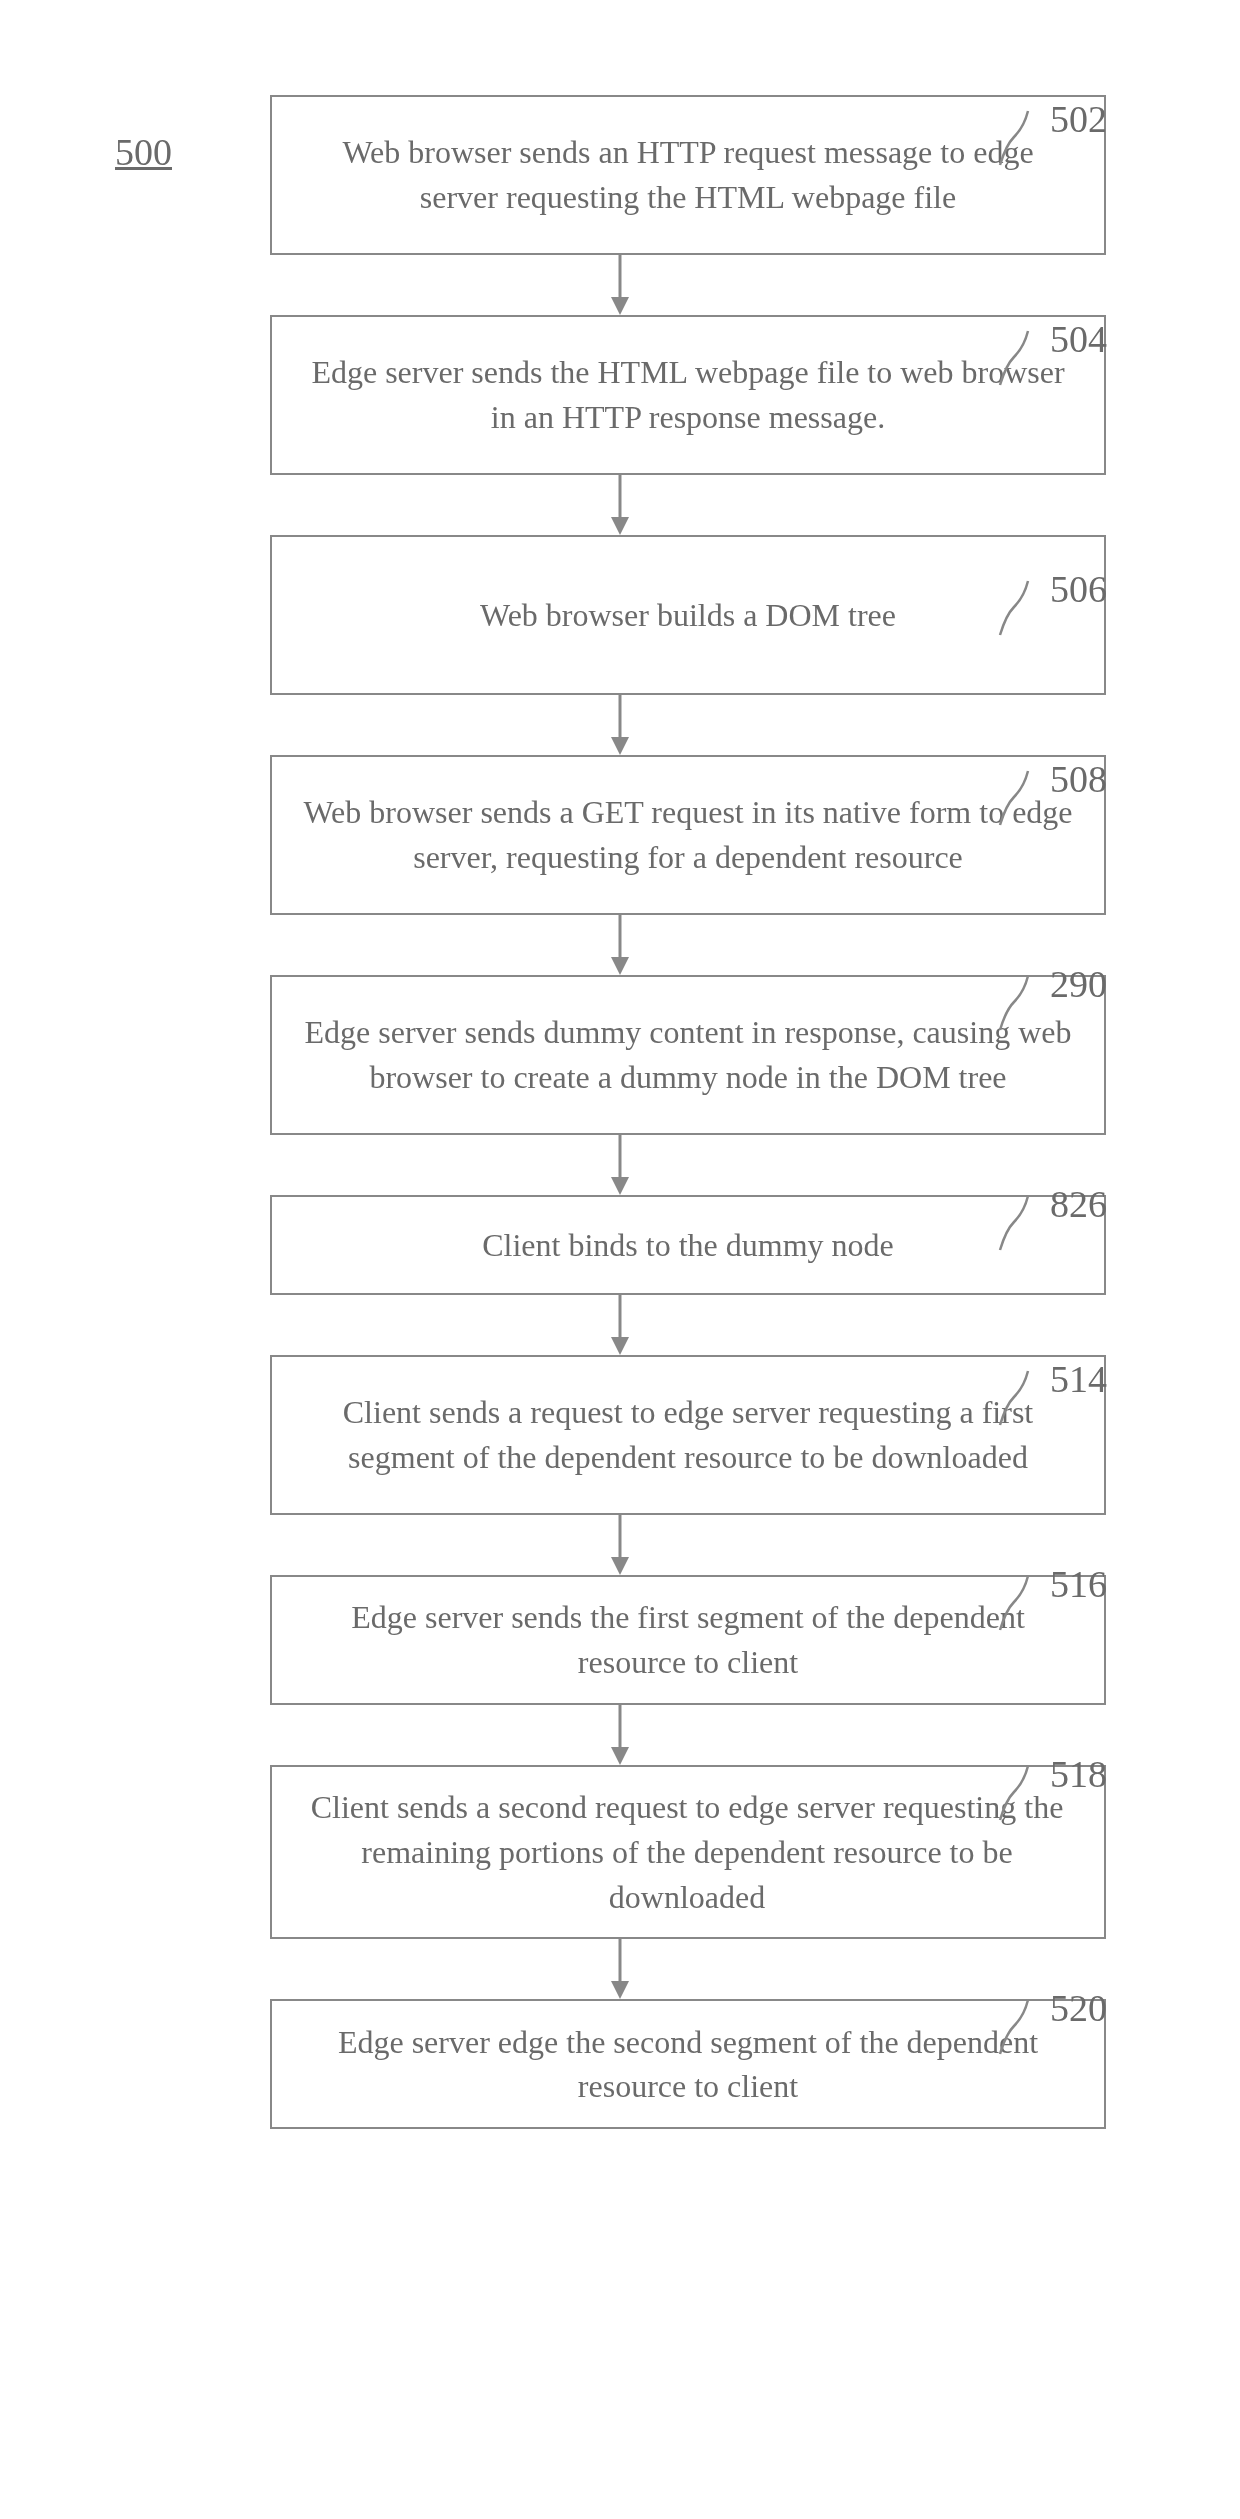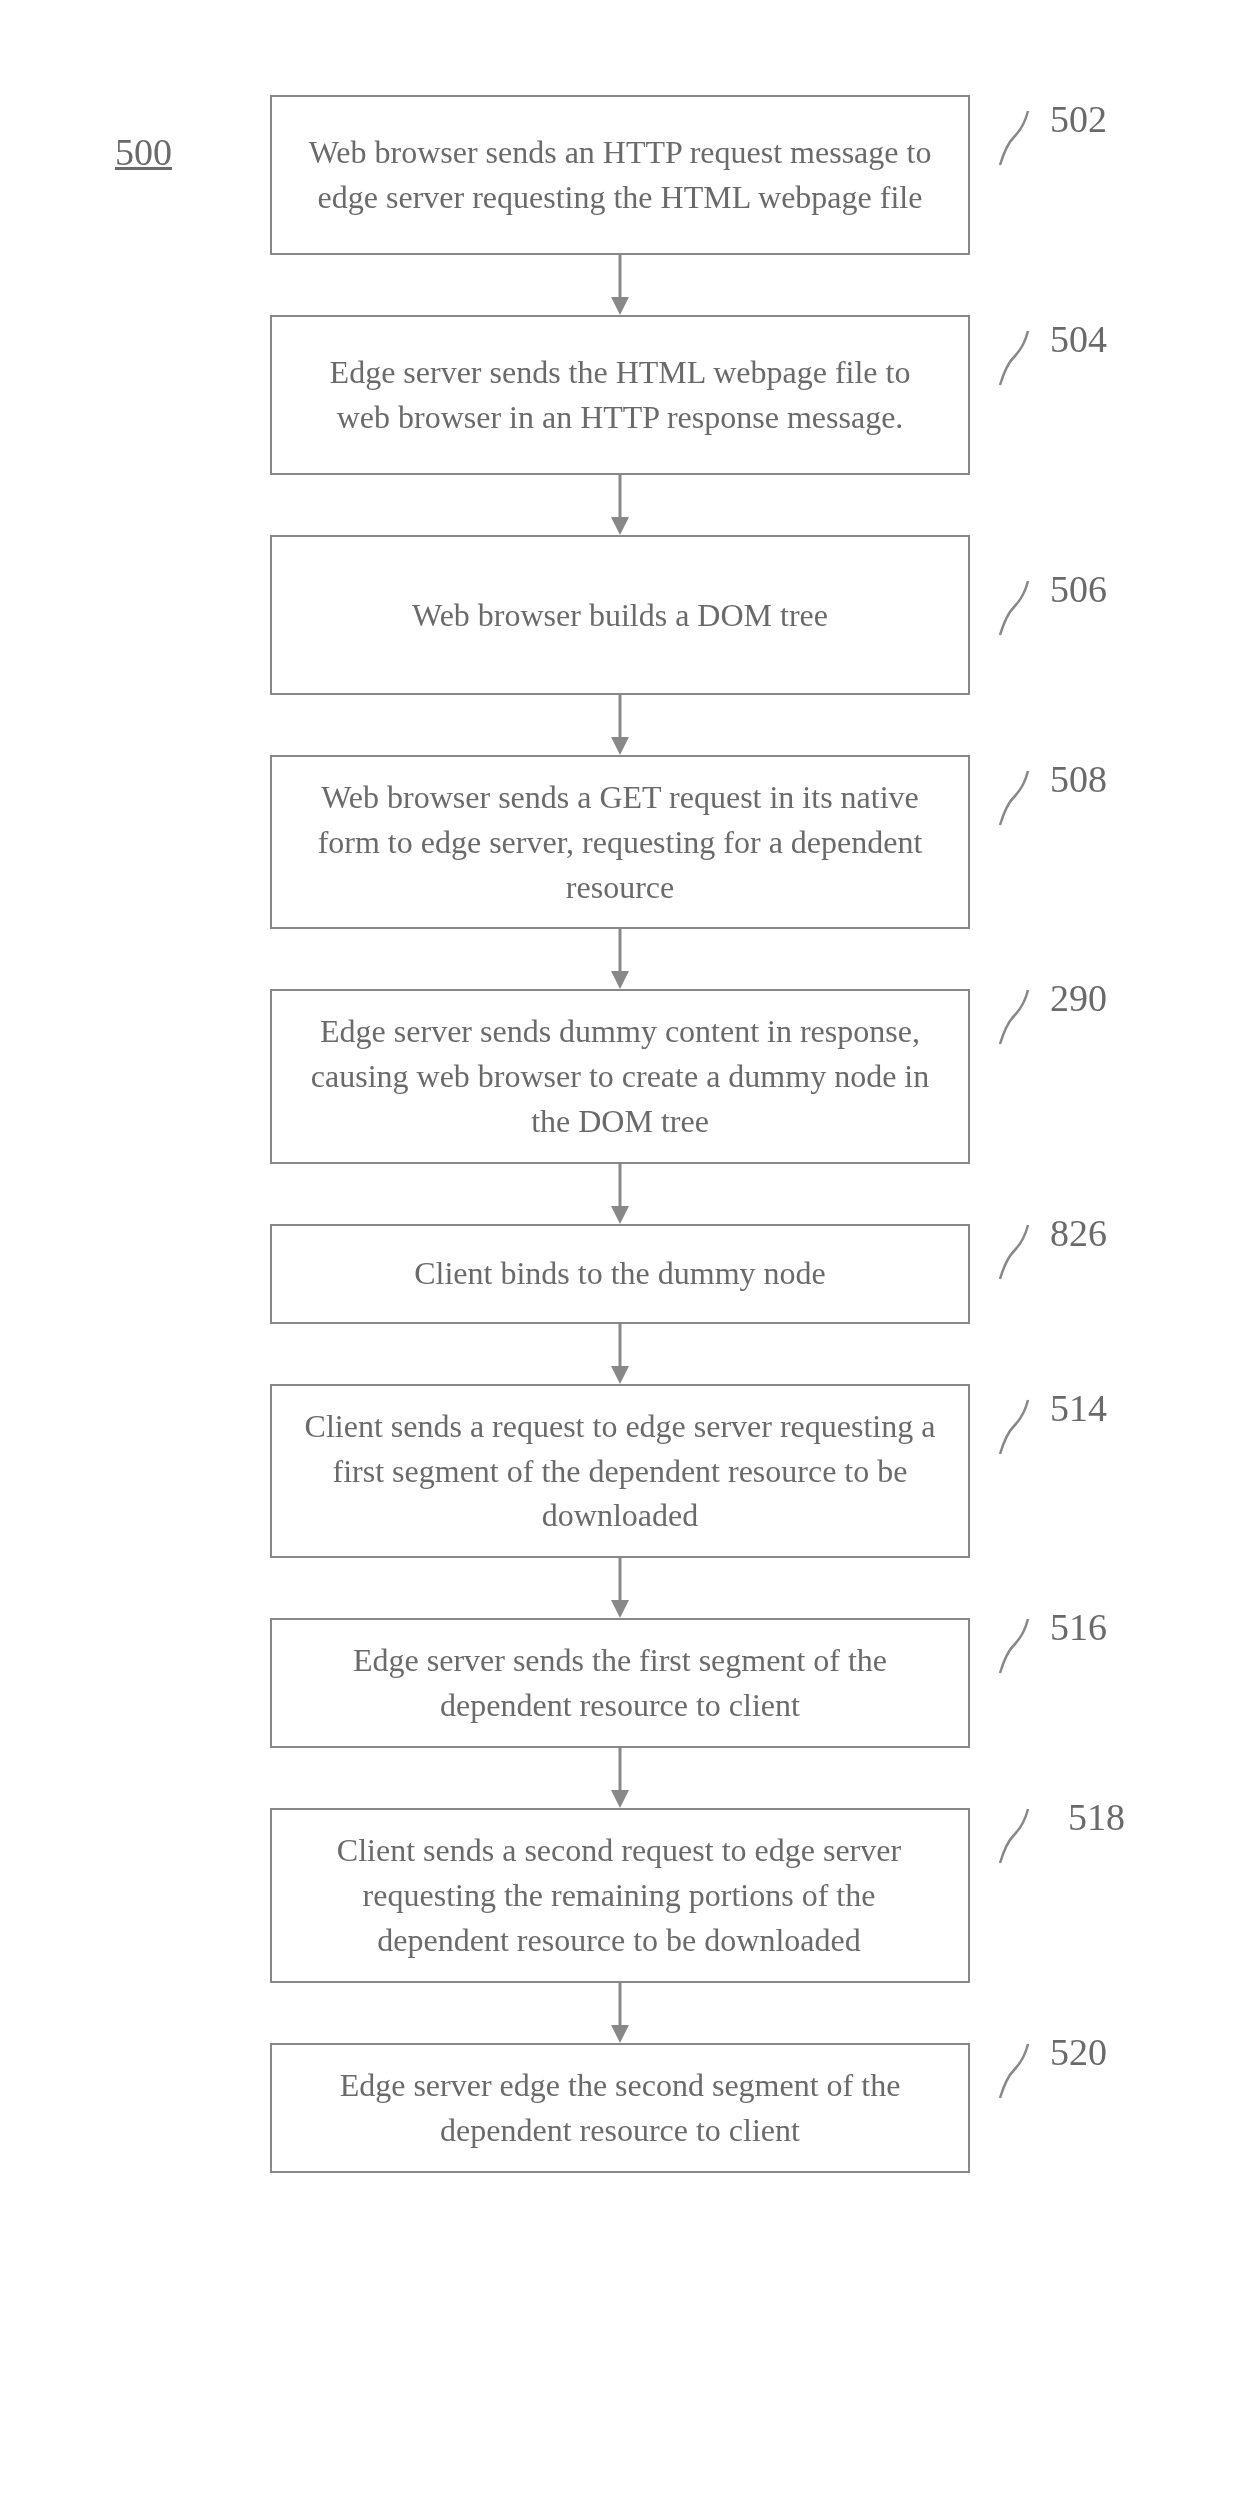--- a/index.html
+++ b/index.html
@@ -25,21 +25,21 @@
     left: 270px;
     top: 95px;
     width: 700px;
   }
   .step {
     position: relative;
     margin-bottom: 0;
   }
   .box {
     border: 2px solid #888;
-    width: 700px;
+    width: 836px;
     display: flex;
     align-items: center;
     justify-content: center;
     text-align: center;
     font-size: 32px;
     line-height: 1.4;
     color: #6a6a6a;
     padding: 18px 30px;
     background: #fff;
   }
@@ -197,21 +197,21 @@
   </svg>
     </div>
     <div class="step">
       <div class="box" style="min-height: 160px; padding-left: 28px;">
         <span>Client sends a second request to edge server requesting the remaining portions of the dependent resource to be downloaded</span>
       </div>
       <div style="position: absolute; left: 760px; top: 5px;">
         <svg width="40" height="70" viewBox="0 0 40 70" style="position:absolute;left:-32px;top:-10px;">
     <path d="M 2 60 Q 8 40 16 32 Q 26 22 30 6" stroke="#888" stroke-width="2.5" fill="none"></path>
   </svg>
-        <div style="position: absolute; left: 20px; top: -18px; font-size: 38px; color: rgb(106, 106, 106); margin-left: 18px;">518</div>
+        <div style="position: absolute; left: 20px; top: -18px; font-size: 38px; color: rgb(106, 106, 106);">518</div>
       </div>
     </div>
     <div class="arrow-container">
       <svg class="arrow-svg" viewBox="0 0 30 60">
     <line x1="15" y1="0" x2="15" y2="45" stroke="#888" stroke-width="3"></line>
     <polygon points="15,60 6,42 24,42" fill="#888"></polygon>
   </svg>
     </div>
     <div class="step">
       <div class="box" style="min-height: 130px;">

